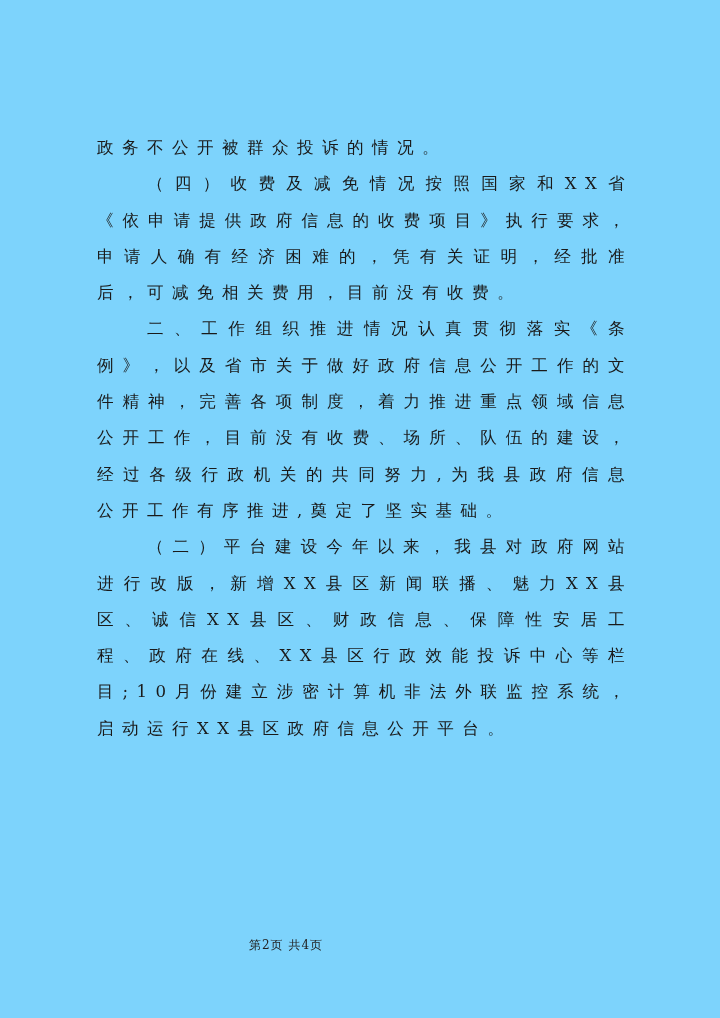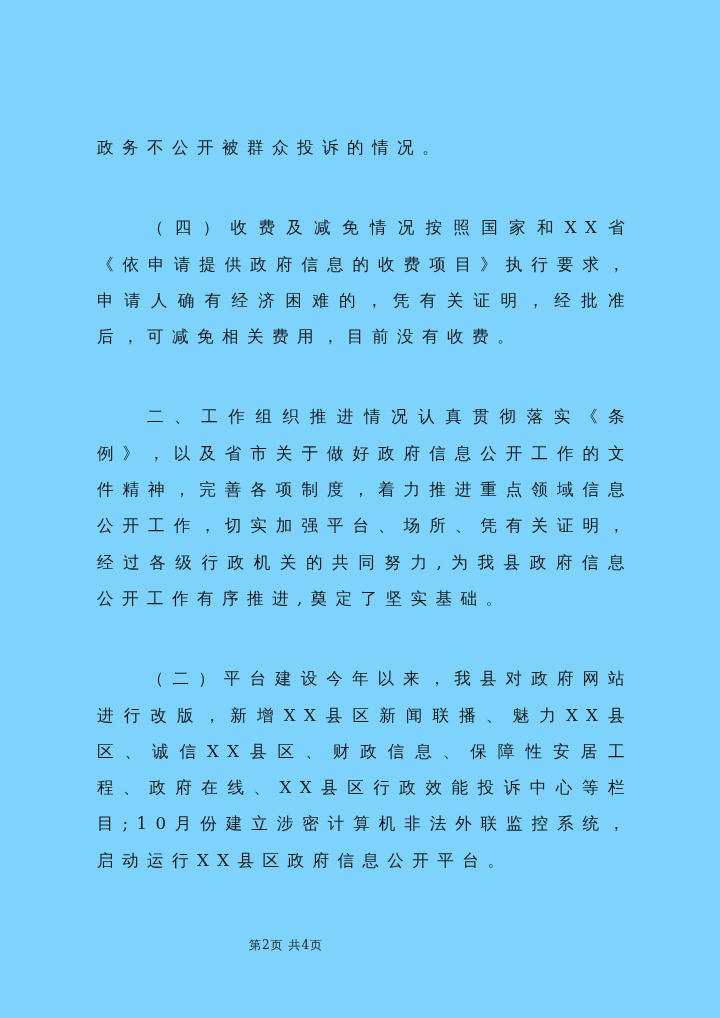--- a/index.html
+++ b/index.html
@@ -35,38 +35,37 @@
     }
     .para {
       margin: 0;
       padding: 0;
       text-align: justify;
       text-align-last: left;
       word-break: break-all;
     }
     .para.indent {
       text-indent: 50px;
-      margin-top: 44px;
     }
     .footer {
       position: absolute;
       left: 0;
       width: 572px;
       top: 937px;
       text-align: center;
       font-family: "DejaVu Serif", "Liberation Serif", serif;
       font-size: 12px;
       color: #222222;
       letter-spacing: 1px;
     }
   </style>
 </head>
 <body>
 
 <div class="page">
   <div class="body-text">
     <p class="para">政务不公开被群众投诉的情况。</p>
     <p class="para indent">（四）收费及减免情况按照国家和XX省《依申请提供政府信息的收费项目》执行要求，申请人确有经济困难的，凭有关证明，经批准后，可减免相关费用，目前没有收费。</p>
-    <p class="para indent">二、工作组织推进情况认真贯彻落实《条例》，以及省市关于做好政府信息公开工作的文件精神，完善各项制度，着力推进重点领域信息公开工作，切实加强平台、场所、凭有关证明，经过各级行政机关的共同努力,为我县政府信息公开工作有序推进,奠定了坚实基础。</p>
+    <p class="para indent">二、工作组织推进情况认真贯彻落实《条例》，以及省市关于做好政府信息公开工作的文件精神，完善各项制度，着力推进重点领域信息公开工作，目前没有收费、场所、队伍的建设，经过各级行政机关的共同努力,为我县政府信息公开工作有序推进,奠定了坚实基础。</p>
     <p class="para indent">（二）平台建设今年以来，我县对政府网站进行改版，新增XX县区新闻联播、魅力XX县区、诚信XX县区、财政信息、保障性安居工程、政府在线、XX县区行政效能投诉中心等栏目;10月份建立涉密计算机非法外联监控系统，启动运行XX县区政府信息公开平台。</p>
   </div>
   <div class="footer">第2页 共4页</div>
 </div>
 
 </body></html>

